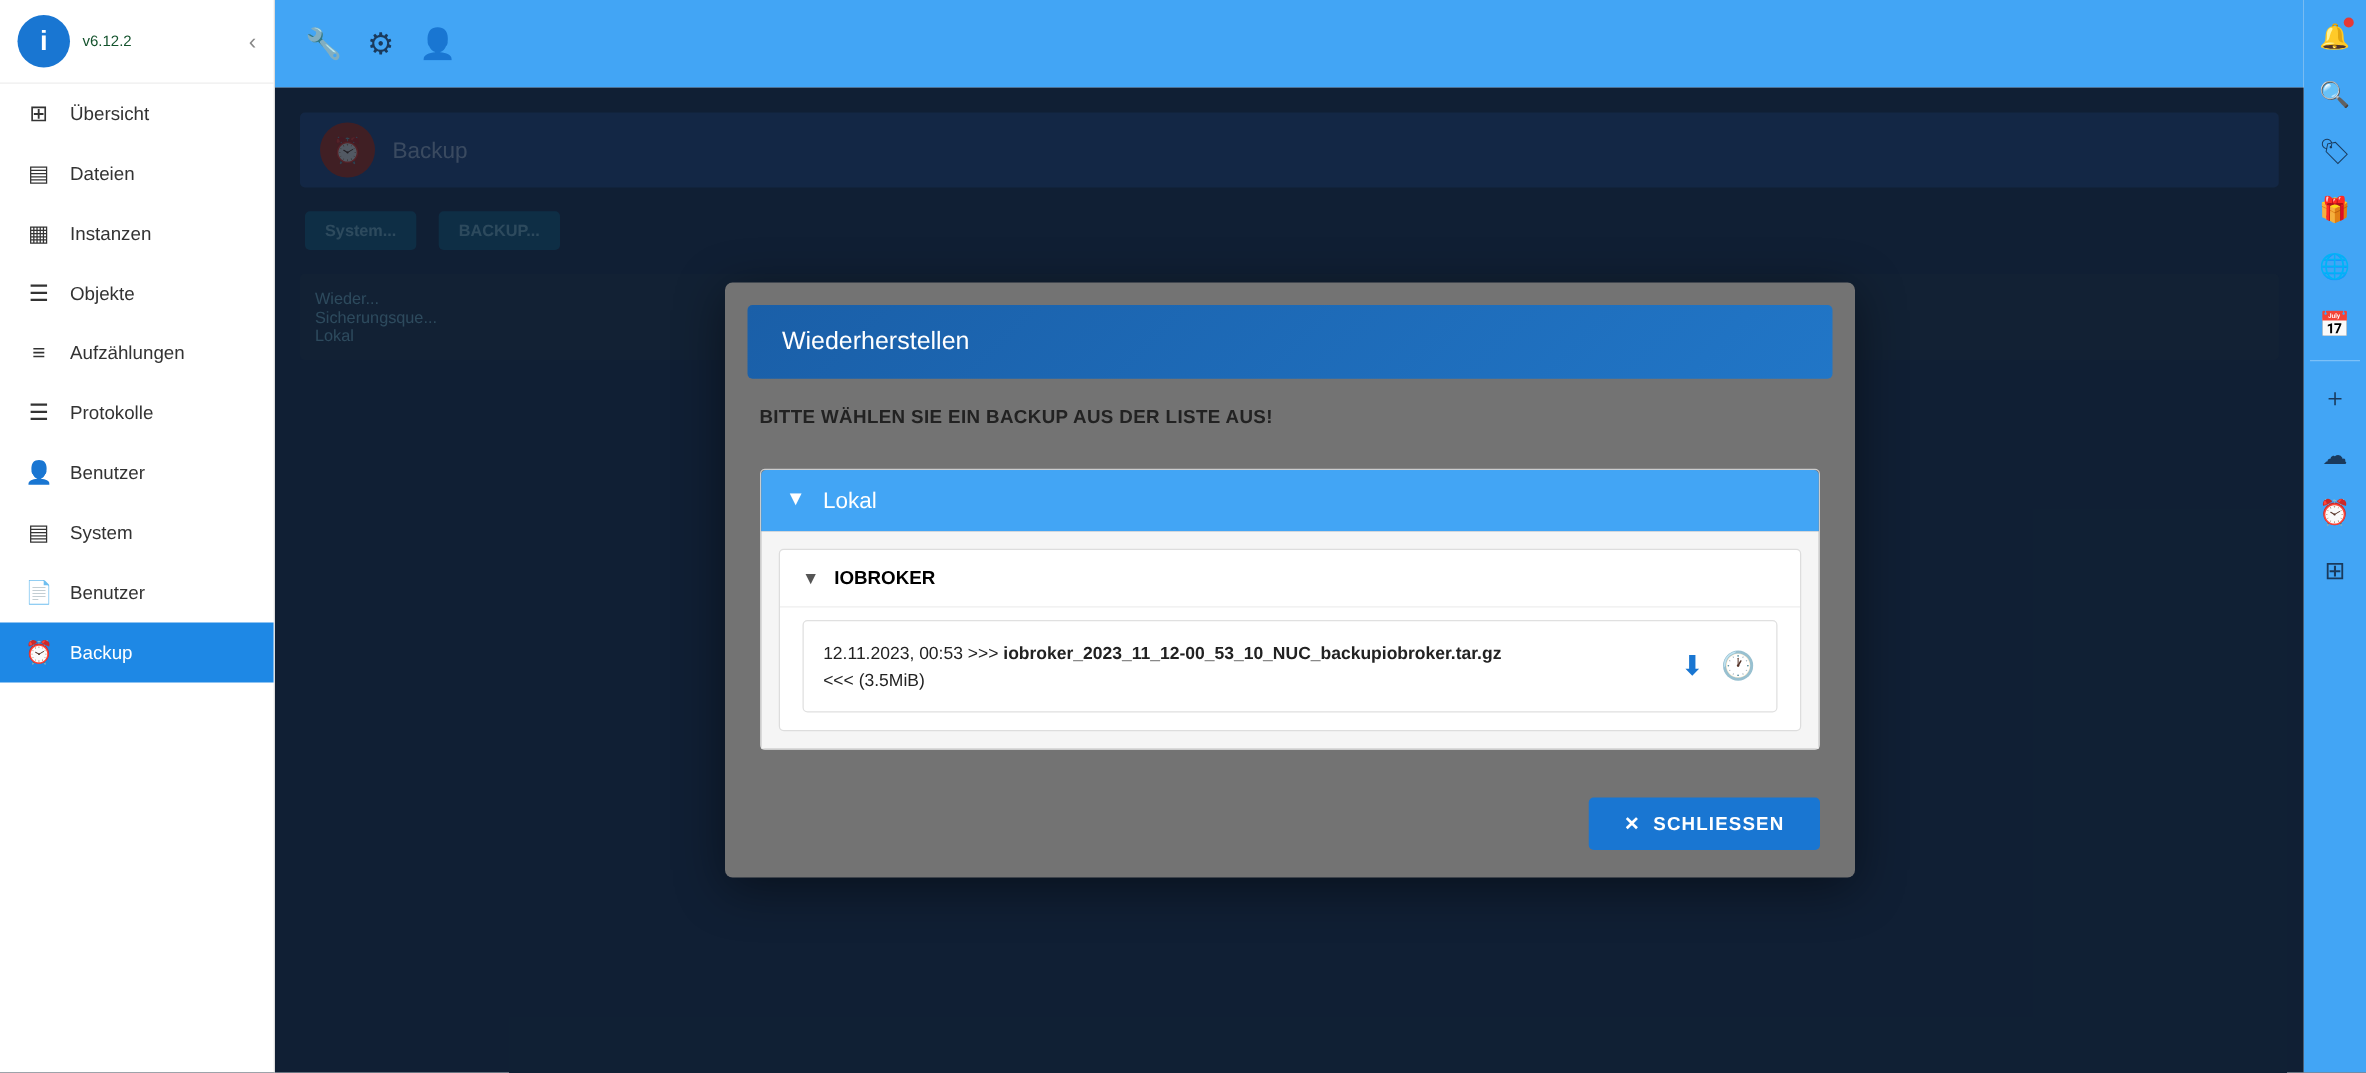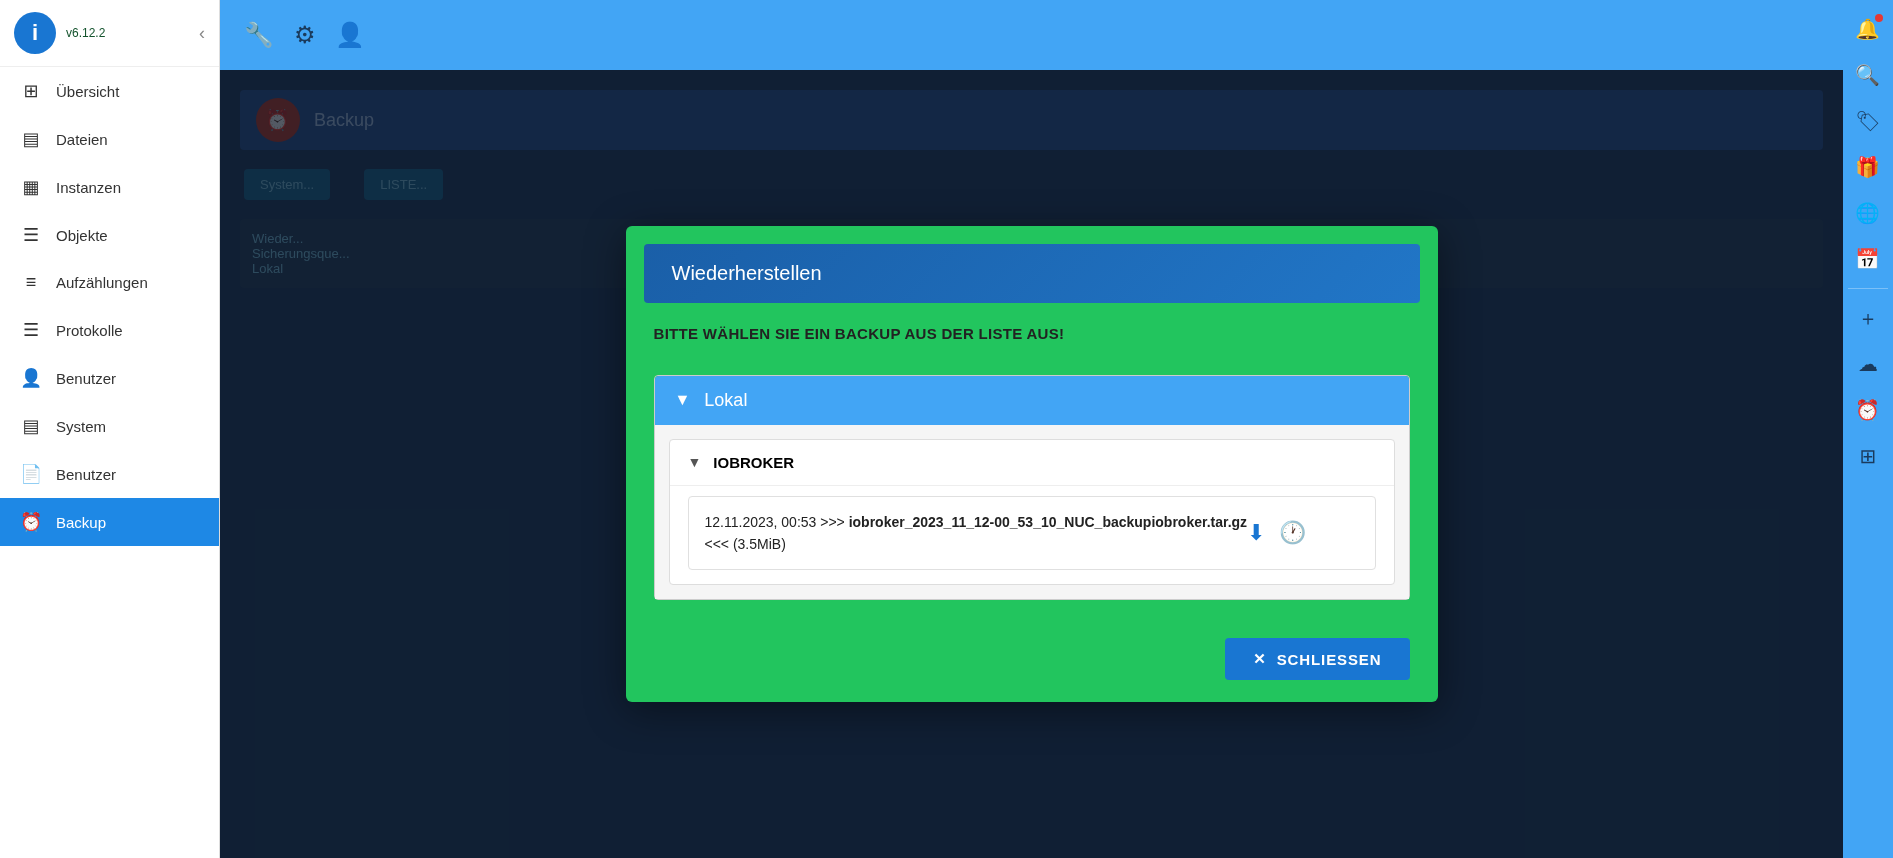--- a/index.html
+++ b/index.html
@@ -111,23 +111,23 @@
     .bg-section { background: #243f60; border-radius: 4px; padding: 12px; color: #7ec8e8; font-size: 13px; }
 
     
     #modal-overlay {
       position: absolute; top: 0; left: 0; right: 0; bottom: 0;
       background: rgba(0,0,0,0.45);
       display: flex; align-items: center; justify-content: center;
       z-index: 100;
     }
     #modal {
-      background: #22c55e;
+      background: #737373;
       border-radius: 6px;
-      width: 812px;
+      width: 904px;
       max-width: 95%;
       max-height: 85%;
       display: flex;
       flex-direction: column;
       overflow: hidden;
       box-shadow: 0 8px 40px rgba(0,0,0,0.45);
     }
     #modal-header {
       background: linear-gradient(135deg, #1a5fa8, #2176c7);
       color: #fff;
@@ -180,21 +180,21 @@
       display: flex; align-items: center; gap: 12px;
       cursor: pointer;
     }
     #iobroker-chevron { font-size: 14px; color: #555; }
     #iobroker-body { padding: 10px 18px 14px 18px; border-top: 1px solid #eee; }
     .backup-entry {
       background: #fff;
       border: 1px solid #e0e0e0;
       border-radius: 4px;
       padding: 14px 16px;
-      display: flex; align-items: center; 
+      display: flex; align-items: center; justify-content: space-between;
     }
     .backup-info { font-size: 14px; color: #222; line-height: 1.6; }
     .backup-info .filename { font-weight: bold; }
     .backup-actions { display: flex; gap: 14px; align-items: center; }
     .backup-action-btn {
       font-size: 22px; cursor: pointer; display: flex; align-items: center; justify-content: center;
     }
     .icon-download { color: #1976d2; }
     .icon-restore { color: #1976d2; }
 
@@ -306,23 +306,23 @@
     <span class="topbar-icon">👤</span>
   </div>
 
   <div id="content-bg">
 
     <div id="bg-content">
       <div class="bg-header-bar">
         <div class="bg-icon-circle">⏰</div>
         <span class="bg-header-text">Backup</span>
       </div>
-      <div style="display:flex; gap:26px; flex-wrap:wrap;">
+      <div style="display:flex; gap:10px; flex-wrap:wrap;font-weight:bold;">
         <div class="bg-btn">System...</div>
-        <div class="bg-btn">LISTE...</div>
+        <div class="bg-btn">BACKUP...</div>
       </div>
       <div class="bg-section">
         <div>Wieder...</div>
         <div>Sicherungsque...</div>
         <div>Lokal</div>
       </div>
     </div>
 
     <div id="modal-overlay">
       <div id="modal">

